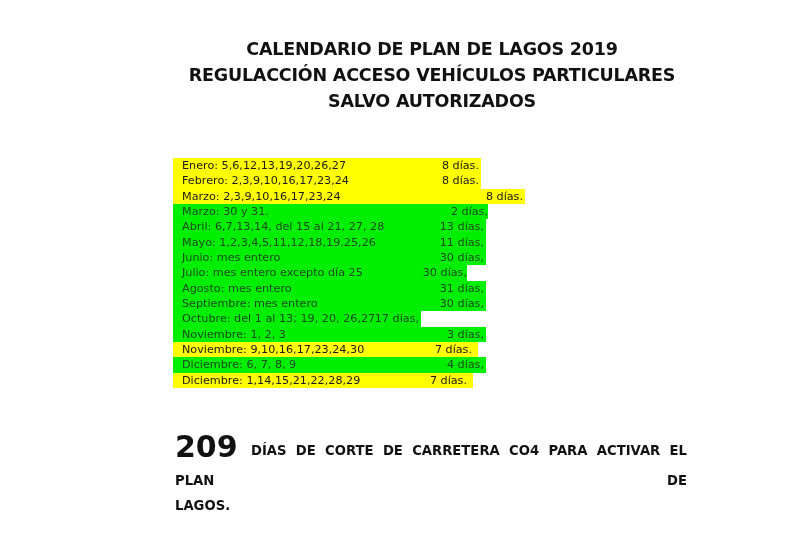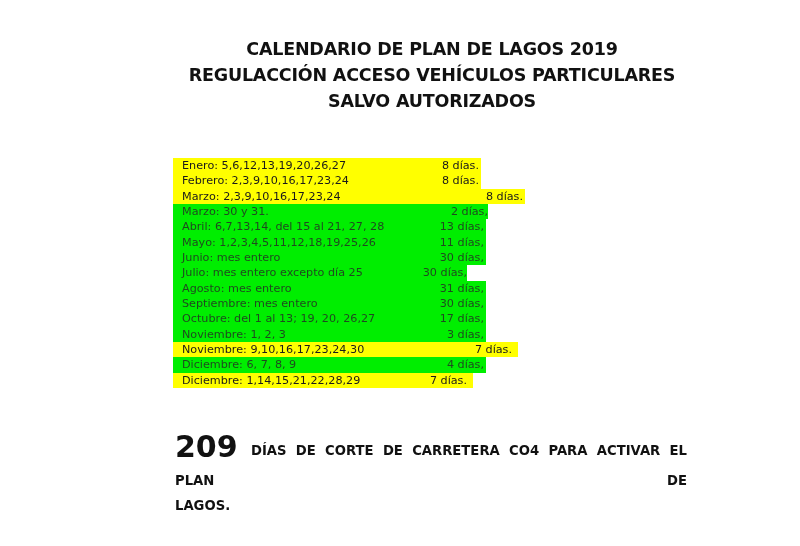--- a/index.html
+++ b/index.html
@@ -135,29 +135,29 @@
       <span class="count" style="right: 0px;">30 días,</span>
     </div>
     <div class="row green" style="width: 313px;">
       <span class="label">Agosto: mes entero</span>
       <span class="count" style="right: 2px;">31 días,</span>
     </div>
     <div class="row green" style="width: 313px;">
       <span class="label">Septiembre: mes entero</span>
       <span class="count" style="right: 2px;">30 días,</span>
     </div>
-    <div class="row green" style="width: 313px;">
+    <div class="row green" style="width: 248px;">
       <span class="label">Octubre: del 1 al 13; 19, 20, 26,27</span>
       <span class="count" style="right: 2px;">17 días,</span>
     </div>
     <div class="row green" style="width: 313px;">
       <span class="label">Noviembre: 1, 2, 3</span>
       <span class="count" style="right: 2px;">3 días,</span>
     </div>
-    <div class="row yellow" style="width: 305px; padding-left: 40px;">
+    <div class="row yellow" style="width: 305px;">
       <span class="label">Noviembre: 9,10,16,17,23,24,30</span>
       <span class="count" style="right: 6px;">7 días.</span>
     </div>
     <div class="row green" style="width: 313px;">
       <span class="label">Diciembre: 6, 7, 8, 9</span>
       <span class="count" style="right: 2px;">4 días,</span>
     </div>
     <div class="row yellow" style="width: 300px;">
       <span class="label">Diciembre: 1,14,15,21,22,28,29</span>
       <span class="count" style="right: 6px;">7 días.</span>

